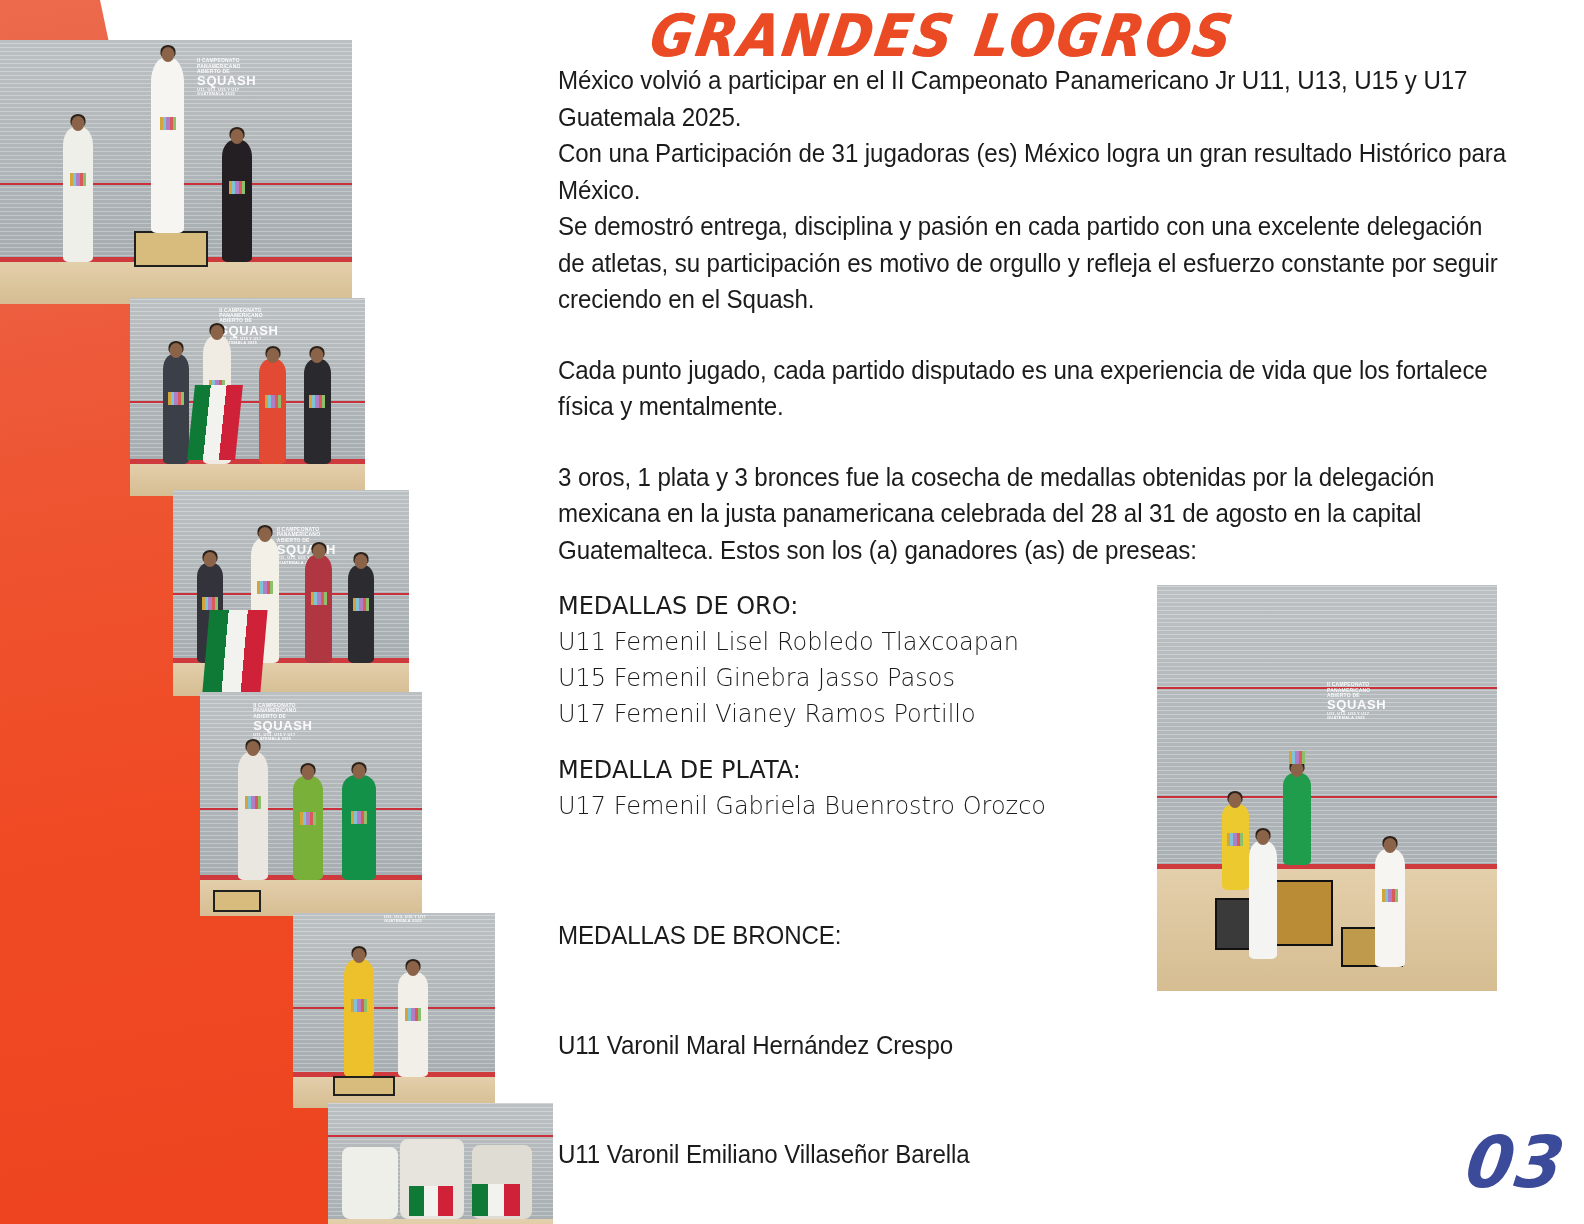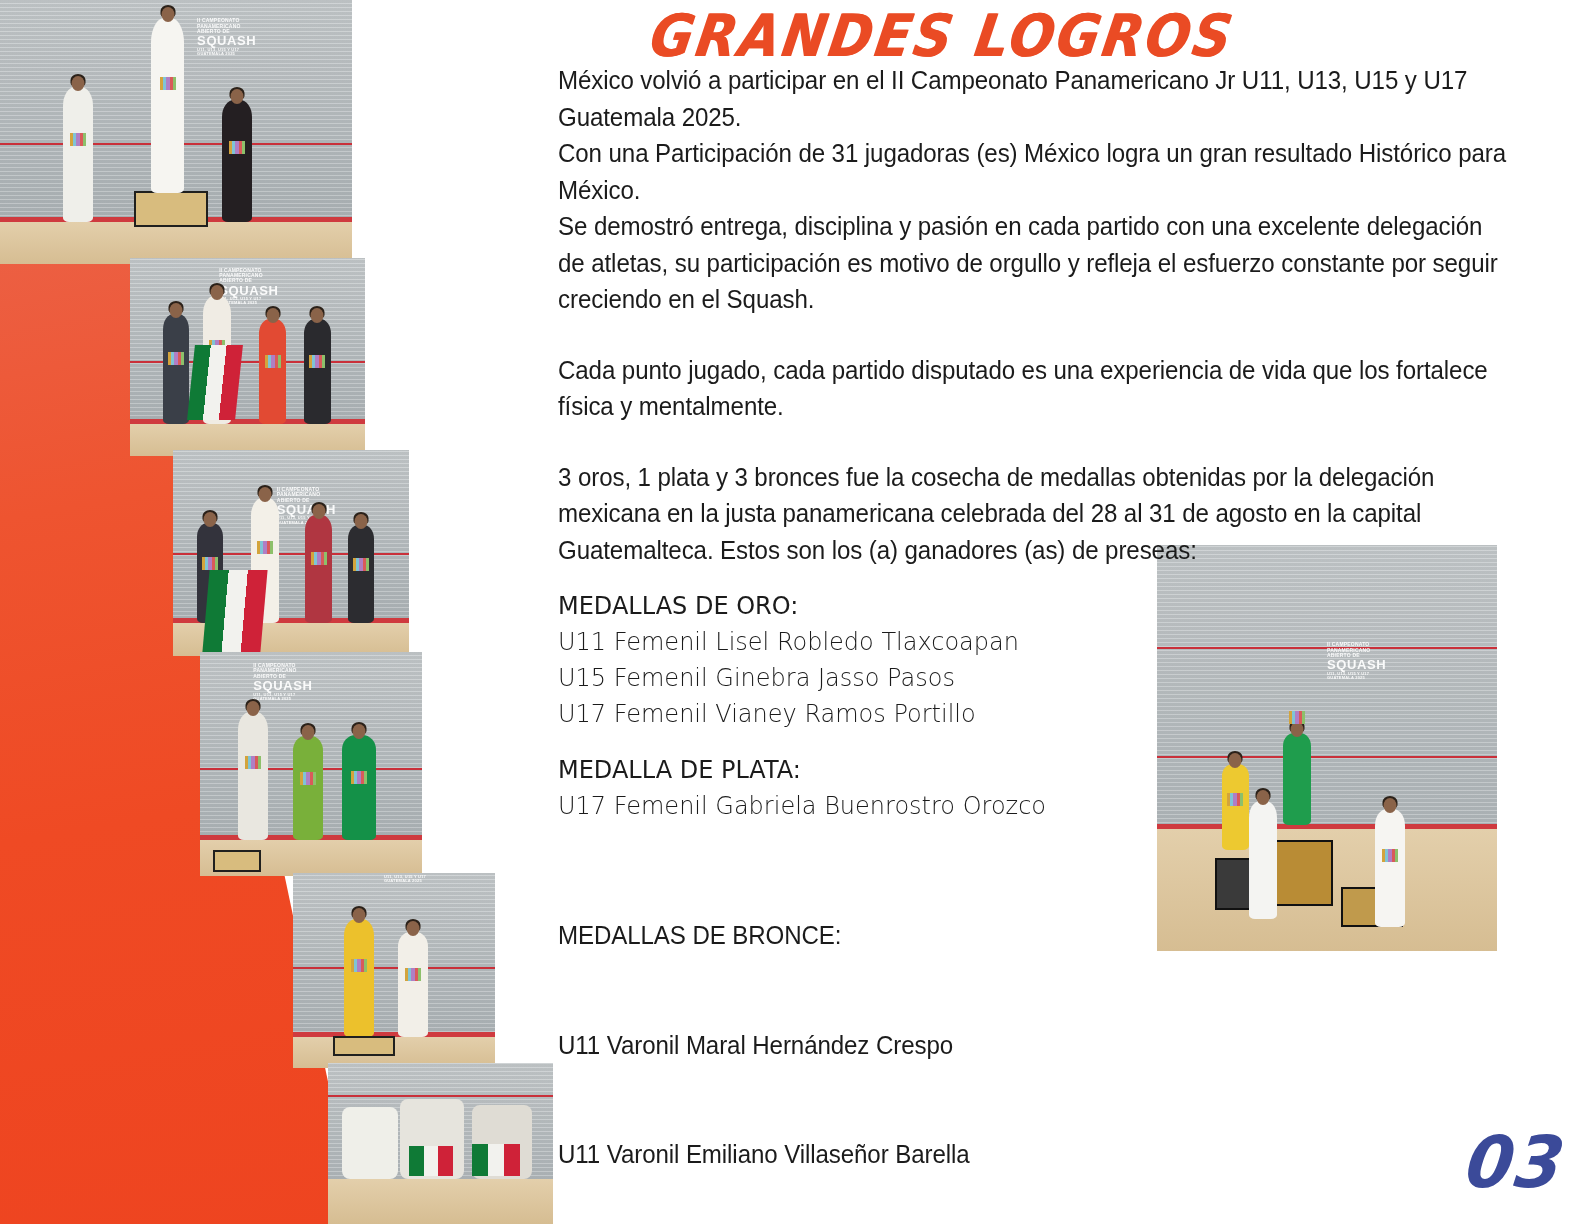--- a/index.html
+++ b/index.html
@@ -19,20 +19,21 @@
     clip-path: polygon(0 0, 100px 0, 358px 1224px, 0 1224px);
     z-index: 1;
   }
 
   
   #collage { position: absolute; left: 0; top: 0; width: 560px; height: 1224px; z-index: 2; }
   .photo {
     position: absolute;
     overflow: hidden;
     background: #b9bec1;
+    margin-top: 40px;
   }
   .photo .court {
     position: absolute; inset: 0;
     background:
       repeating-linear-gradient(0deg, rgba(255,255,255,0.22) 0px, rgba(255,255,255,0.22) 1px, rgba(0,0,0,0.04) 1px, rgba(0,0,0,0.04) 4px),
       linear-gradient(180deg, #c3c8ca 0%, #b4babd 55%, #a9b0b3 100%);
   }
   .photo .floor {
     position: absolute; left: 0; right: 0; bottom: 0; height: 16%;
     background: linear-gradient(180deg, #e3cfab 0%, #d6bd92 100%);

